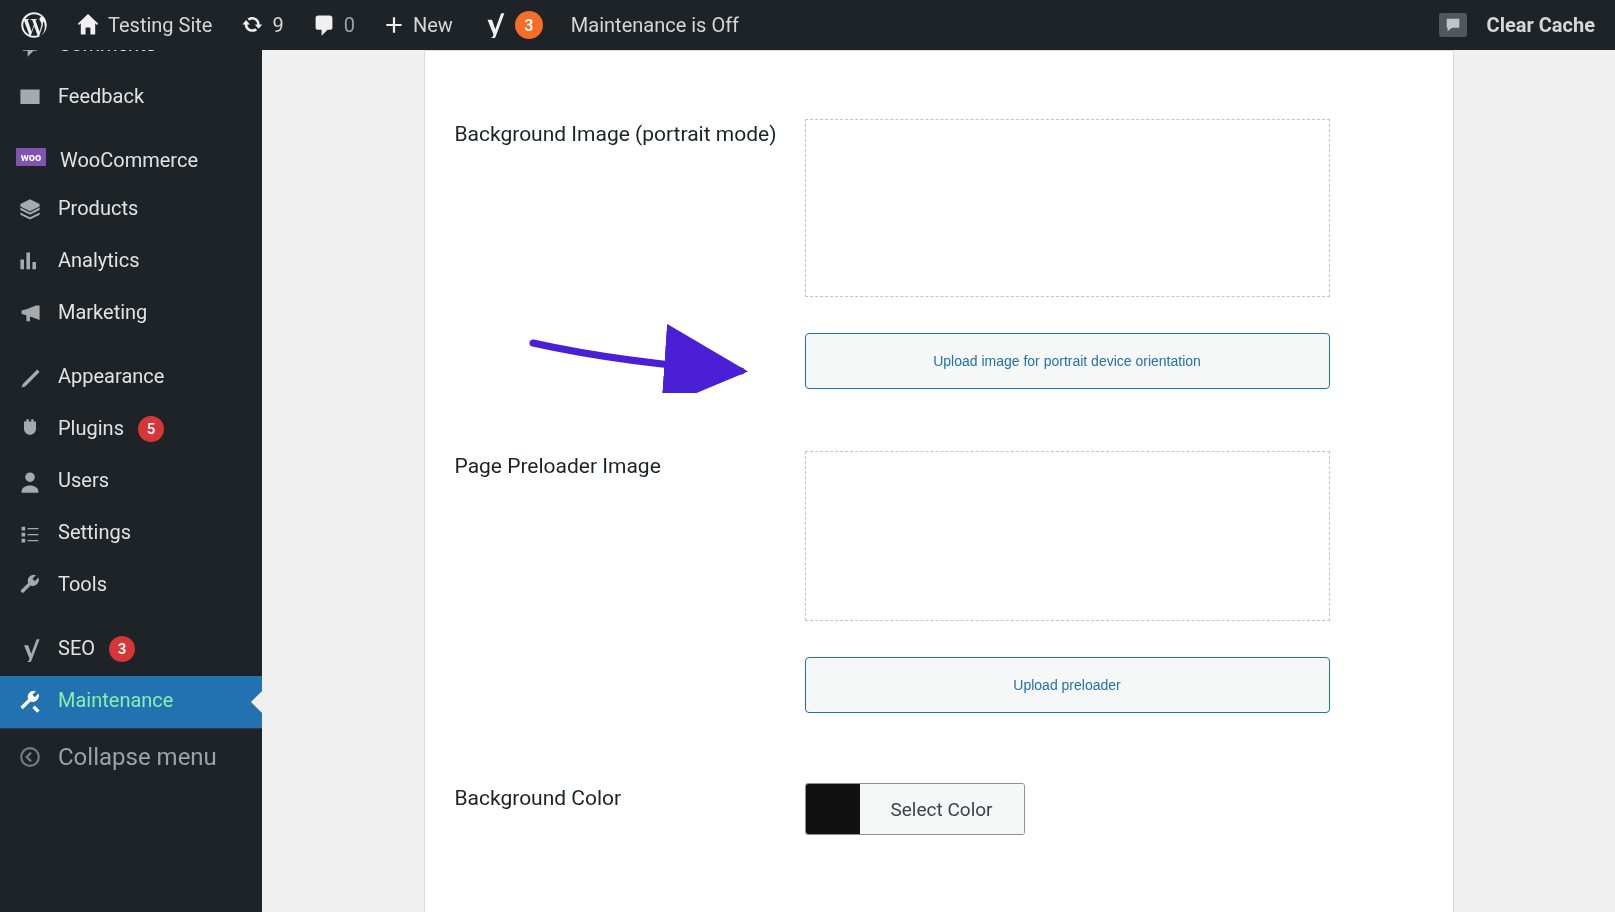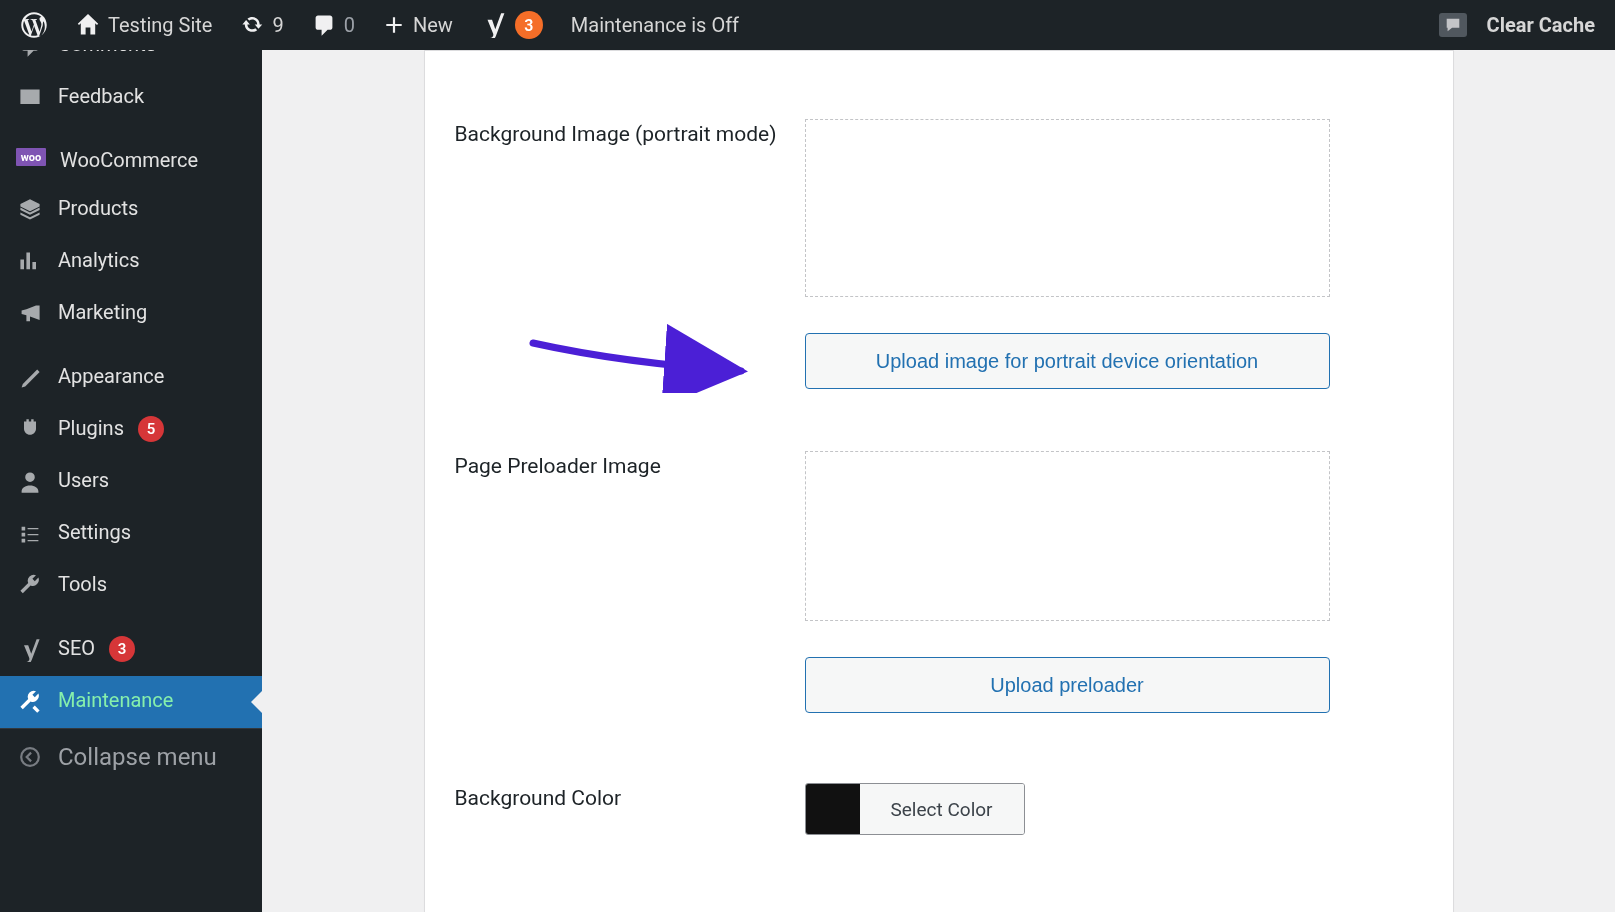--- a/index.html
+++ b/index.html
@@ -156,21 +156,21 @@
     }
     .image-placeholder.small { height: 170px; }
 
     .upload-btn {
       margin-top: 36px;
       width: 525px;
       height: 56px;
       border: 1px solid #2271b1;
       background: #f6f7f7;
       color: #2271b1;
-      font-size: 20px;
+      font-size: 14px;
       border-radius: 4px;
       cursor: pointer;
       display:flex;
       align-items:center;
       justify-content:center;
     }
 
     .color-row { margin-top: 70px; }
     .color-picker {
       display: inline-flex;

